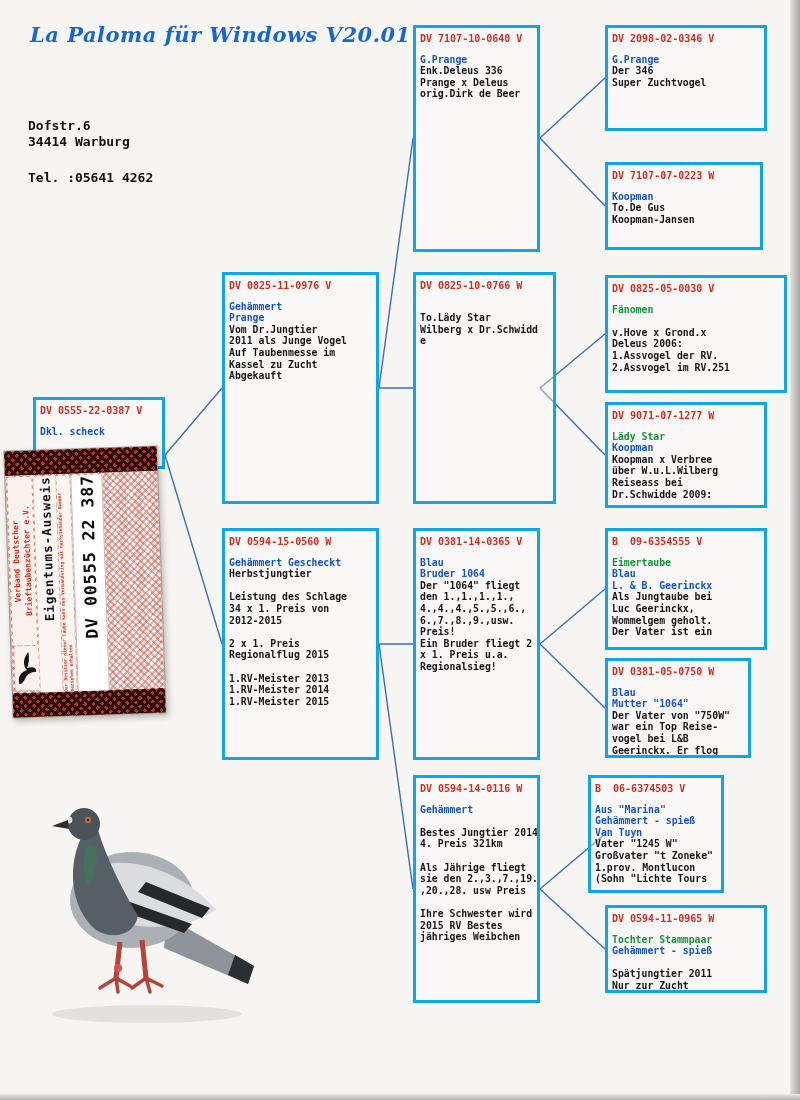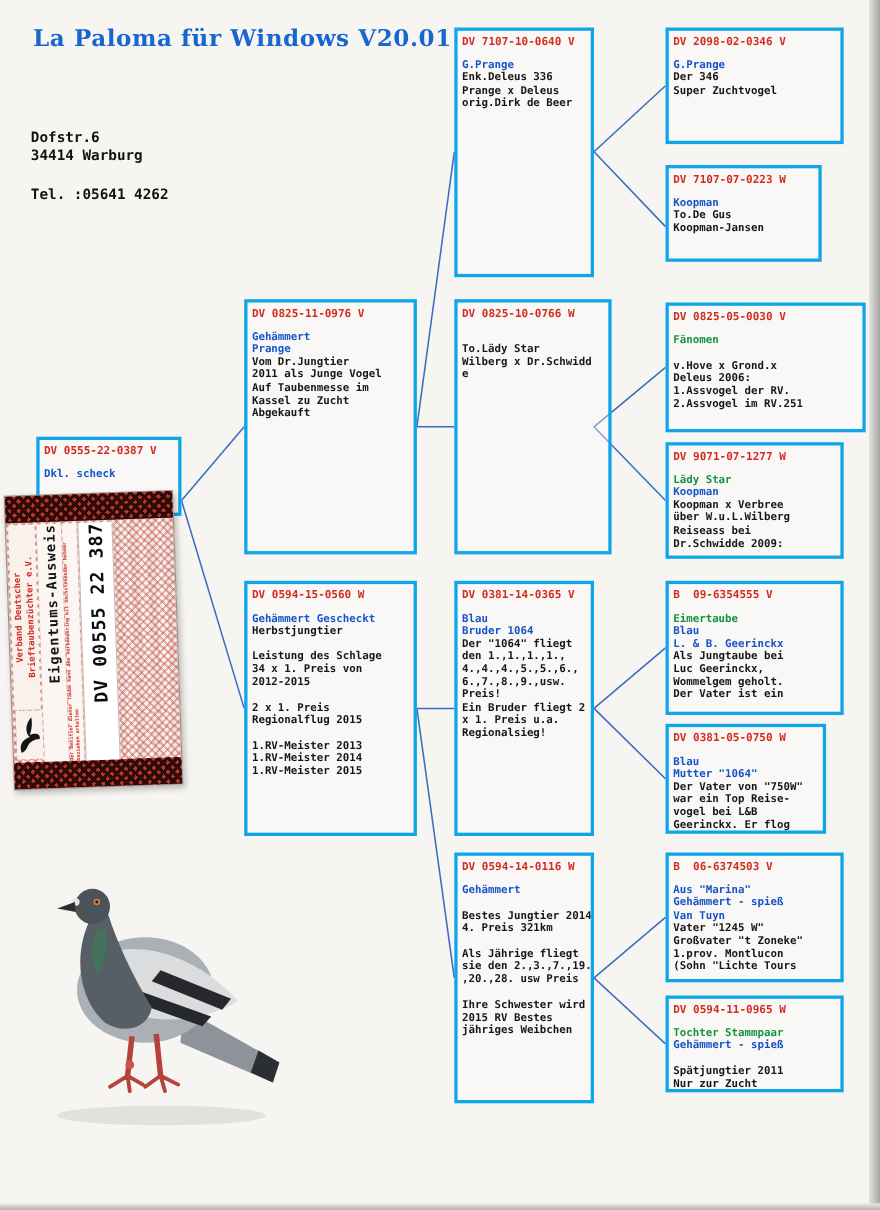--- a/index.html
+++ b/index.html
@@ -2,21 +2,21 @@
 <html style="--c-title: #1766d2; --c-ring: #d22c20; --c-blue: #1553c8; --c-green: #14933c; --c-black: #161616; --c-line: #3c6cc0;"><head>
 <meta charset="utf-8">
 <style>
   html,body{margin:0;padding:0;}
   body{width:800px;height:1100px;background:#b7b5b1;font-family:"DejaVu Sans Mono",monospace;}
   #page{position:relative;width:800px;height:1100px;overflow:hidden;background:#f6f5f1;}
   #scan-edge{position:absolute;right:0;top:0;width:10px;height:1100px;background:linear-gradient(90deg,#e4e2de,#a8a6a2);}
   #scan-bottom{position:absolute;left:0;bottom:0;width:800px;height:6px;background:linear-gradient(180deg,#eceae6,#b5b3af);}
 
   
-  #app-title{position:absolute;left:30px;top:22px;font-family:"DejaVu Serif",serif;font-weight:bold;font-size:21px;color:var(--c-title);letter-spacing:.5px;}
+  #app-title{position:absolute;left:30px;top:22px;font-family:"DejaVu Serif",serif;font-style:italic;font-weight:bold;font-size:21px;color:var(--c-title);letter-spacing:.5px;}
   #owner-name{position:absolute;left:28px;top:80px;font-size:22px;font-weight:bold;color:#111;letter-spacing:2px;}
   .addr{position:absolute;left:28px;font-size:13px;font-weight:bold;color:#111;}
   #addr1{top:118px;} #addr2{top:134px;} #phone{top:170px;}
 
   
   .pbox{position:absolute;border:3px solid #0ea5e9;padding:5px 4px;box-sizing:border-box;font-size:9.8px;line-height:11.6px;font-weight:bold;overflow:hidden;background:rgba(255,255,255,.35);}
   .ring{color:var(--c-ring);margin-bottom:9px;font-size:10px;white-space:pre;}
   .bl{white-space:pre;min-height:11.6px;}
   .bl.blue{color:var(--c-blue);}
   .bl.green{color:var(--c-green);}
@@ -167,21 +167,21 @@
   </div>
 
   <div class="pbox" style="left:605px;top:25px;width:162px;height:106px">
     <div class="ring">DV 2098-02-0346 V</div>
     <div>
         <div class="bl blue">G.Prange</div>
         <div class="bl black">Der 346</div>
         <div class="bl black">Super Zuchtvogel</div>
       </div>
   </div>
-  <div class="pbox" style="left:605px;top:150px;width:142px;height:88px">
+  <div class="pbox" style="left:605px;top:162px;width:158px;height:88px">
     <div class="ring">DV 7107-07-0223 W</div>
     <div>
         <div class="bl blue">Koopman</div>
         <div class="bl black">To.De Gus</div>
         <div class="bl black">Koopman-Jansen</div>
       </div>
   </div>
   <div class="pbox" style="left:605px;top:275px;width:182px;height:118px">
     <div class="ring">DV 0825-05-0030 V</div>
     <div>
@@ -220,21 +220,21 @@
     <div class="ring">DV 0381-05-0750 W</div>
     <div>
         <div class="bl blue">Blau</div>
         <div class="bl blue">Mutter "1064"</div>
         <div class="bl black">Der Vater von "750W"</div>
         <div class="bl black">war ein Top Reise-</div>
         <div class="bl black">vogel bei L&amp;B</div>
         <div class="bl black">Geerinckx. Er flog</div>
       </div>
   </div>
-  <div class="pbox" style="left:605px;top:775px;width:162px;height:118px">
+  <div class="pbox" style="left:588px;top:775px;width:136px;height:118px">
     <div class="ring">B  06-6374503 V</div>
     <div>
         <div class="bl blue">Aus "Marina"</div>
         <div class="bl blue">Gehämmert - spieß</div>
         <div class="bl blue">Van Tuyn</div>
         <div class="bl black">Vater "1245 W"</div>
         <div class="bl black">Großvater "t Zoneke"</div>
         <div class="bl black">1.prov. Montlucon</div>
         <div class="bl black">(Sohn "Lichte Tours</div>
       </div>

